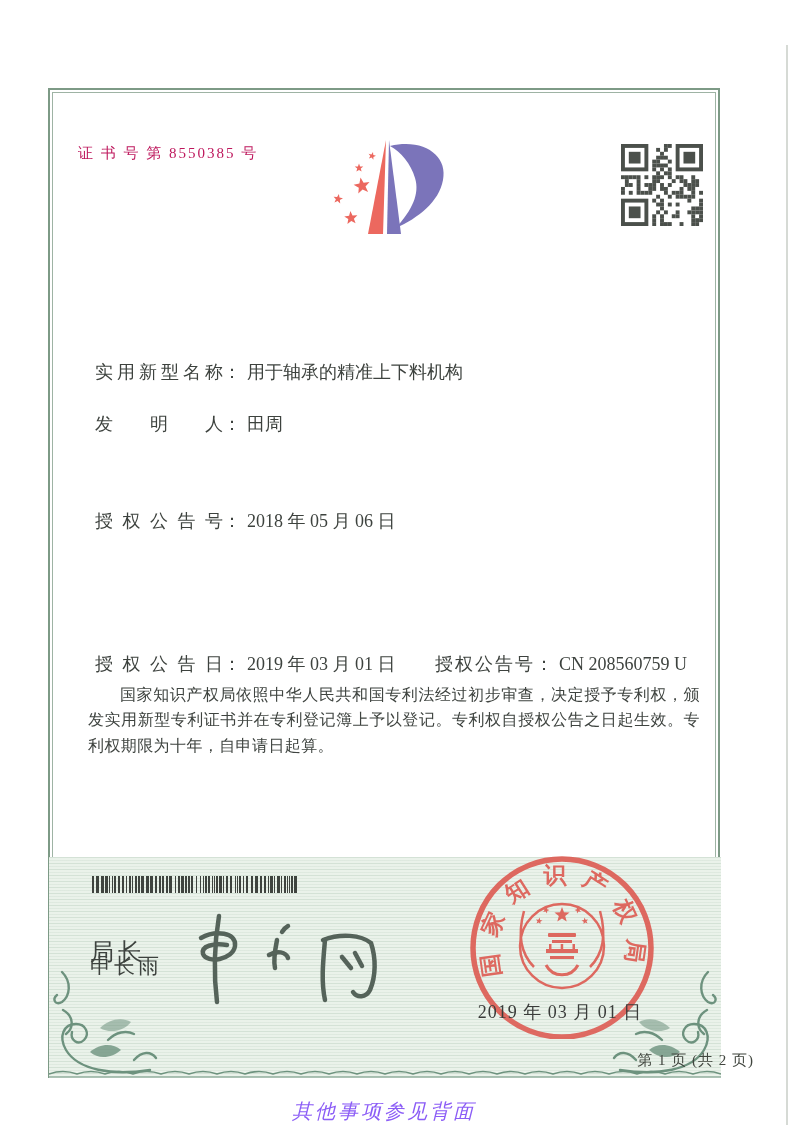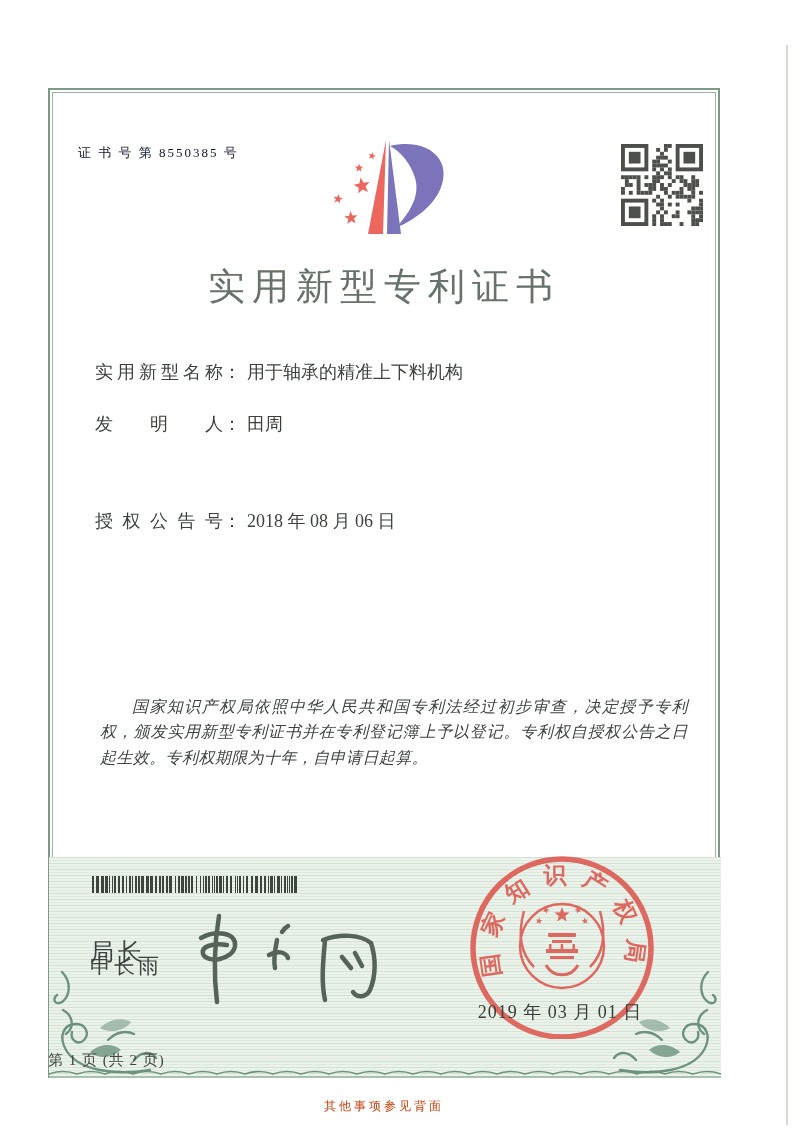--- a/index.html
+++ b/index.html
@@ -5,53 +5,53 @@
 <style>
   html,body{margin:0;padding:0;background:#ffffff;}
   .page{position:relative;width:800px;height:1132px;background:#ffffff;overflow:hidden;
         font-family:"Liberation Serif","DejaVu Serif",serif;color:#3d423e;}
   
   .frame{position:absolute;left:48px;top:88px;width:672px;height:990px;
          border:2px solid #7d9a86;box-sizing:border-box;}
   .frame::before{content:"";position:absolute;inset:2px;border:1px solid rgba(125,154,134,.75);}
   
   .scan-edge{position:absolute;left:786px;top:45px;width:2px;height:1080px;background:#d6dad5;}
-  .cert-number{position:absolute;left:78px;top:144px;font-size:13px;letter-spacing:2px;color:#0f172a;}
+  .cert-number{position:absolute;left:78px;top:144px;font-size:15px;letter-spacing:2px;color:#be185d;}
   .title{position:absolute;left:48px;top:262px;width:672px;text-align:center;
          font-size:37px;letter-spacing:7px;color:#67736a;font-weight:500;}
   .fields{position:absolute;left:95px;top:352px;width:605px;height:312px;font-size:18px;}
   .frow{position:absolute;left:0;line-height:28px;white-space:nowrap;}
   .frow .flabel{display:inline-block;width:128px;text-align:justify;text-align-last:justify;vertical-align:top;}
   .frow .fcolon{display:inline-block;margin-right:6px;vertical-align:top;}
   .frow .fvalue{display:inline-block;width:458px;vertical-align:top;white-space:normal;}
   .flabel2{letter-spacing:2px;}
   .grant2{position:absolute;left:340px;top:0;white-space:nowrap;}
   .paras{position:absolute;left:88px;top:682px;width:612px;font-size:16px;line-height:25.4px;
          letter-spacing:.4px;text-align:justify;color:#3f4440;}
-  .paras p{margin:12px;text-indent:2em;font-style:italic;}
+  .paras p{margin:0;text-indent:2em;}
   .band{position:absolute;left:49px;top:857px;width:672px;height:221px;background:#eaf2ea;
         background-image:repeating-linear-gradient(180deg,rgba(125,160,135,.20) 0px,rgba(125,160,135,.20) 1px,rgba(0,0,0,0) 1px,rgba(0,0,0,0) 6px),
                          repeating-linear-gradient(180deg,rgba(0,0,0,0) 0px,rgba(0,0,0,0) 3px,rgba(125,160,135,.10) 3px,rgba(125,160,135,.10) 4px,rgba(0,0,0,0) 4px,rgba(0,0,0,0) 6px);}
   .barcode{position:absolute;left:92px;top:876px;}
   .qr{position:absolute;left:621px;top:144px;}
   .logo{position:absolute;left:326px;top:136px;}
   .signer-title{position:absolute;left:90px;top:936px;font-size:24px;letter-spacing:4px;}
   .signer-name{position:absolute;left:90px;top:952px;font-size:21px;letter-spacing:3px;}
   .signature{position:absolute;left:185px;top:910px;}
   .seal{position:absolute;left:462px;top:853px;}
   .seal-date{position:absolute;left:468px;top:1000px;width:184px;text-align:center;
              font-size:18px;letter-spacing:1px;color:#3a3c3a;z-index:5;}
   .flourish{position:absolute;top:966px;z-index:2;}
   .flourish.left{left:50px;}
   .flourish.right{left:608px;transform:scaleX(-1);}
   .scallop{position:absolute;left:49px;top:1066px;z-index:1;}
-  .footer-page{position:absolute;left:48px;top:1051px;width:672px;text-align:left;
-               font-size:15px;letter-spacing:1px;color:#41463f;z-index:4;}
+  .footer-page{position:absolute;left:48px;top:1051px;width:672px;text-align:right;
+               font-size:15px;letter-spacing:1px;color:#41463f;z-index:4;padding-left:34px;}
   .footer-note{position:absolute;left:48px;top:1098px;width:672px;text-align:center;
-               font-size:12px;letter-spacing:3px;color:#c2410c;}
+               font-size:20px;letter-spacing:3px;color:#8b5cf6;font-style:italic;}
   svg{display:block;}
 </style>
 </head>
 <body>
 
 <div class="page">
 
   <div class="scan-edge"></div>
   <div class="frame"></div>
   <div class="band"></div>
@@ -194,31 +194,38 @@
       <rect x="70.28571428571428" y="78.09523809523809" width="3.9047619047619047" height="3.9047619047619047" fill="#4b504b"></rect>
       <rect x="74.19047619047619" y="78.09523809523809" width="3.9047619047619047" height="3.9047619047619047" fill="#4b504b"></rect>
       <rect x="1.9523809523809523" y="1.9523809523809523" width="23.428571428571427" height="23.428571428571427" fill="none" stroke="#4b504b" stroke-width="3.9047619047619047"></rect>
       <rect x="7.809523809523809" y="7.809523809523809" width="11.714285714285714" height="11.714285714285714" fill="#4b504b"></rect>
       <rect x="56.61904761904761" y="1.9523809523809523" width="23.428571428571427" height="23.428571428571427" fill="none" stroke="#4b504b" stroke-width="3.9047619047619047"></rect>
       <rect x="62.476190476190474" y="7.809523809523809" width="11.714285714285714" height="11.714285714285714" fill="#4b504b"></rect>
       <rect x="1.9523809523809523" y="56.61904761904761" width="23.428571428571427" height="23.428571428571427" fill="none" stroke="#4b504b" stroke-width="3.9047619047619047"></rect>
       <rect x="7.809523809523809" y="62.476190476190474" width="11.714285714285714" height="11.714285714285714" fill="#4b504b"></rect>
     </svg>
 
-  <div class="title">实用新型专利证书</div>
 
   <div class="fields">
     <div class="frow" style="top:6px">
       <span class="flabel">实用新型名称</span><span class="fcolon">：</span><span class="fvalue">用于轴承的精准上下料机构</span>
     </div>
     <div class="frow" style="top:58px">
       <span class="flabel">发明人</span><span class="fcolon">：</span><span class="fvalue">田周</span>
     </div>
     <div class="frow" style="top:155px">
-      <span class="flabel">授权公告号</span><span class="fcolon">：</span><span class="fvalue">2018 年 08 月 06 日</span>
+      <span class="flabel">授权公告号</span><span class="fcolon">：</span><span class="fvalue">2018 年 05 月 06 日</span>
+    </div>
+    <div class="frow" style="top:298px;right:0">
+      <span>
+        <span class="flabel">授权公告日</span><span class="fcolon">：</span><span>2019 年 03 月 01 日</span>
+      </span>
+      <span class="grant2">
+        <span class="flabel2">授权公告号</span><span class="fcolon">：</span><span>CN 208560759 U</span>
+      </span>
     </div>
   </div>
 
   <div class="paras">
     <p>国家知识产权局依照中华人民共和国专利法经过初步审查，决定授予专利权，颁发实用新型专利证书并在专利登记簿上予以登记。专利权自授权公告之日起生效。专利权期限为十年，自申请日起算。</p>
   </div>
 
   <svg class="barcode" id="barcode-svg" width="206" height="17" viewBox="0 0 206 17">
       <rect x="0" y="0" width="2" height="17" fill="#3f443f"></rect>
       <rect x="4" y="0" width="3" height="17" fill="#3f443f"></rect>

